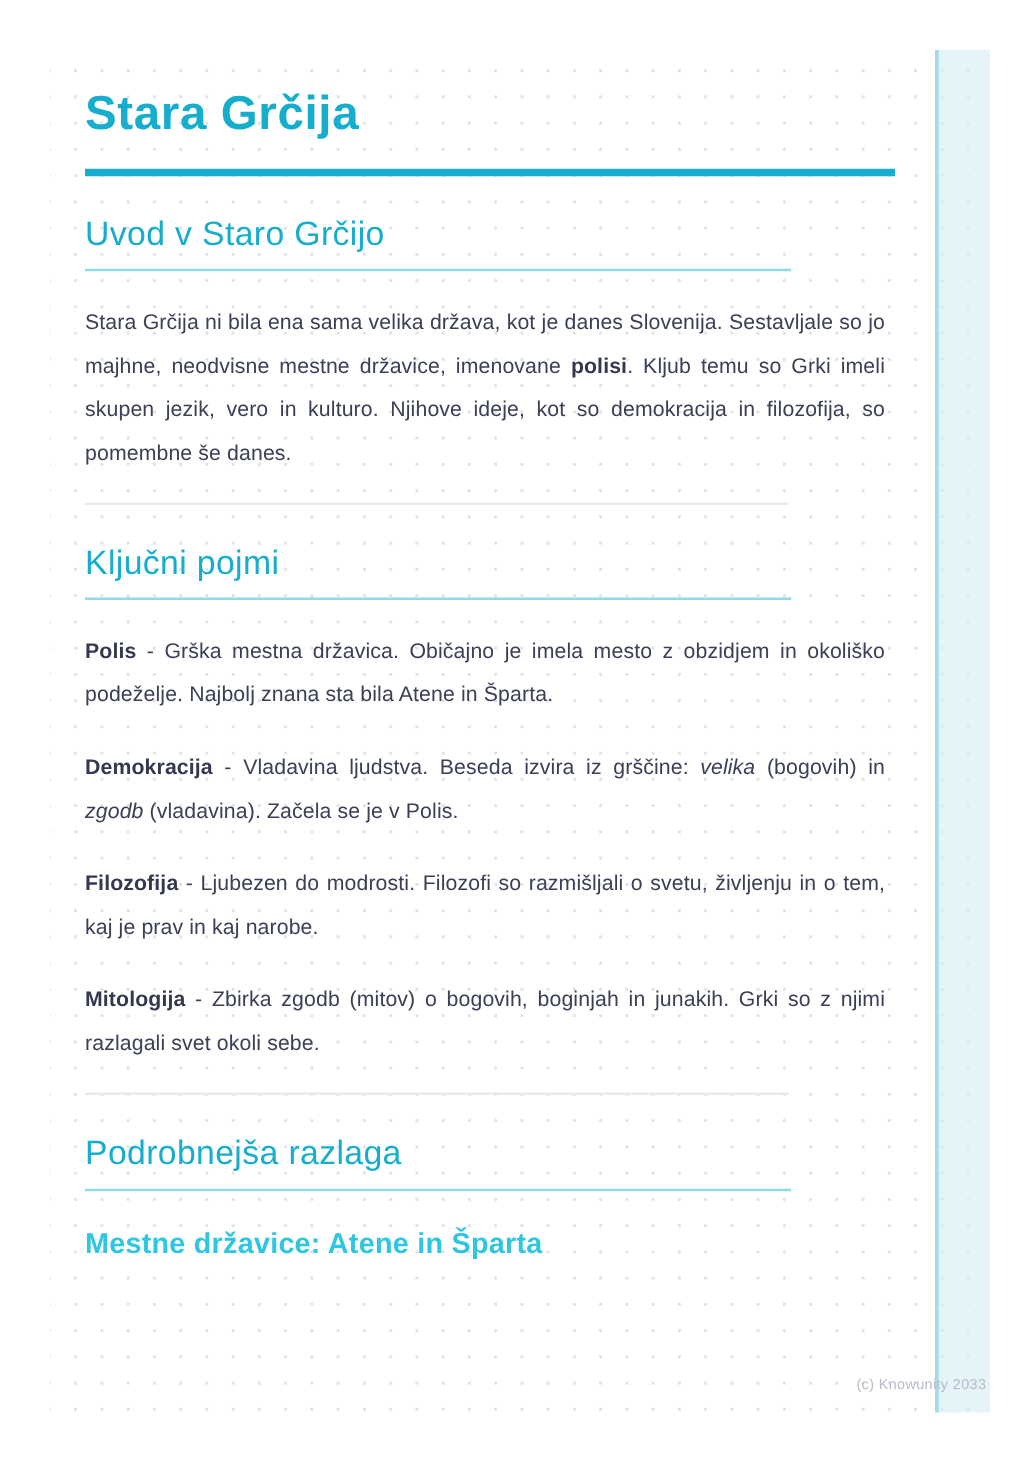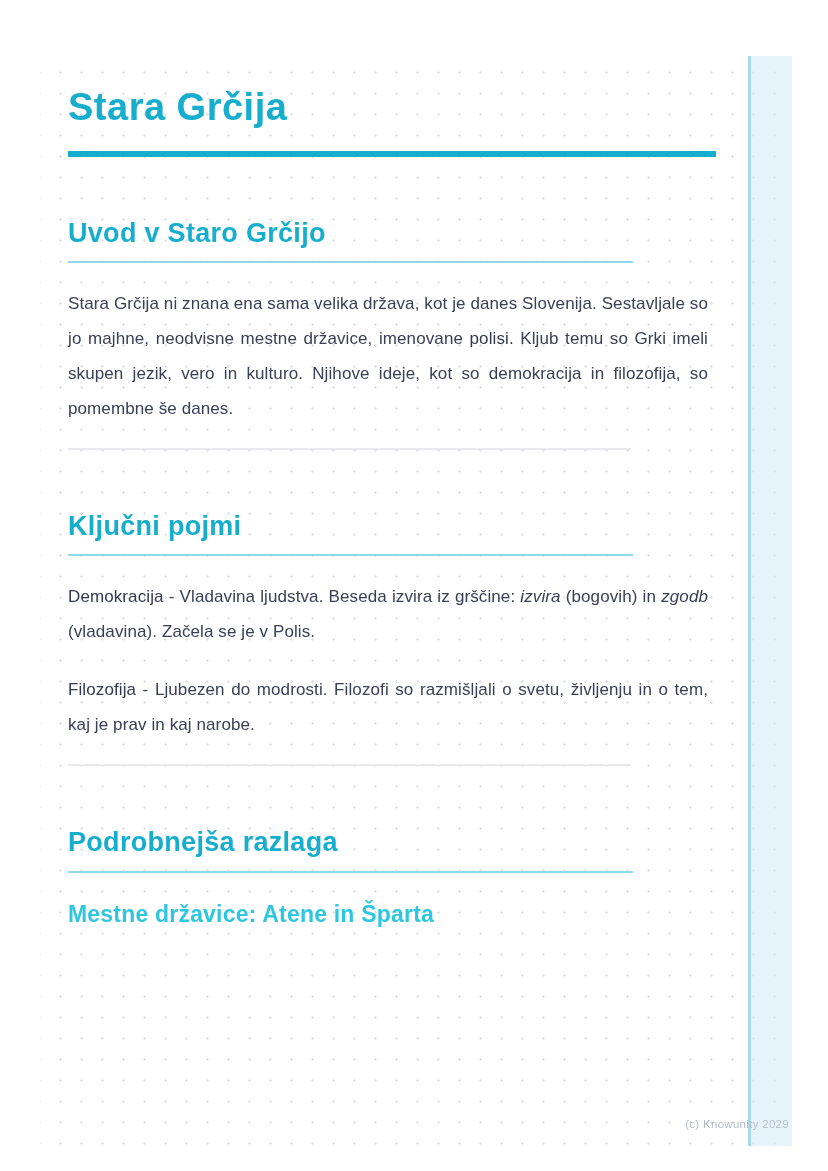--- a/index.html
+++ b/index.html
@@ -5,21 +5,21 @@
   * { margin: 0; padding: 0; box-sizing: border-box; }
   html, body { background: #ffffff; }
   body {
     width: 828px; height: 1171px;
     font-family: "Liberation Sans", "DejaVu Sans", sans-serif;
     position: relative;
     overflow: hidden;
   }
   .sheet {
     position: absolute;
-    left: 40px; top: 56px;
+    left: 40px; top: 40px;
     width: 752px; height: 1090px;
     background-color: #ffffff;
     background-image: radial-gradient(circle, #e1e2e8 1.1px, transparent 1.1px);
     background-size: 21px 21px;
     background-position: 10px 6px;
   }
   .margin-band {
     position: absolute;
     top: 0; right: 0; bottom: 0;
     width: 44px;
@@ -37,24 +37,24 @@
     color: #17aecd;
     line-height: 1.15;
   }
   .title-rule {
     width: 648px; height: 6px;
     background: #17aecd;
     margin-top: 21px;
   }
   h2.section-heading {
     font-size: 27px;
-    font-weight: 700;
+    font-weight: 400;
     letter-spacing: 0.3px;
     color: #17aecd;
-    margin-top: 60px;
+    margin-top: 30px;
     line-height: 1.2;
   }
   .heading-underline {
     width: 565px; height: 2px;
     background: #8fd9e9;
     margin-top: 12px;
   }
   h3.sub-heading {
     font-size: 23px;
     font-weight: 800;
@@ -65,21 +65,21 @@
   }
   p.body-text {
     width: 640px;
     margin-top: 23px;
     font-size: 17px;
     line-height: 35px;
     color: #3b4056;
     text-align: justify;
     letter-spacing: 0.1px;
   }
-  p.body-text b { font-weight: 400; color: #343950; }
+  p.body-text b { font-weight: 700; color: #343950; }
   p.body-text i { font-style: italic; }
   .divider {
     width: 563px; height: 2px;
     background: #eaeaee;
     margin-top: 22px;
   }
   .term-item { margin-top: 33px; }
   .term-item:first-of-type { margin-top: 24px; }
   .footer-note {
     position: absolute;
@@ -97,38 +97,40 @@
   <div class="margin-band"></div>
 
   <div class="content">
 
     <h1 class="doc-title">Stara Grčija</h1>
     <div class="title-rule"></div>
 
     <h2 class="section-heading">Uvod v Staro Grčijo</h2>
     <div class="heading-underline"></div>
 
-    <p class="body-text"><span>Stara Grčija ni znana ena sama velika država, kot je danes Slovenija. Sestavljale so jo majhne, neodvisne mestne državice, imenovane </span><b>polisi</b><span>. Kljub temu so Grki imeli skupen jezik, vero in kulturo. Njihove ideje, kot so demokracija in filozofija, so pomembne še danes.</span></p>
+    <p class="body-text"><span>Stara Grčija ni bila ena sama velika država, kot je danes Slovenija. Sestavljale so jo majhne, neodvisne mestne državice, imenovane </span><b>polisi</b><span>. Kljub temu so Grki imeli skupen jezik, vero in kulturo. Njihove ideje, kot so demokracija in filozofija, so pomembne še danes.</span></p>
 
     <div class="divider"></div>
 
     <h2 class="section-heading">Ključni pojmi</h2>
     <div class="heading-underline"></div>
 
+    <p class="body-text term-item"><b>Polis</b><span> - </span><span>Grška mestna državica. Običajno je imela mesto z obzidjem in okoliško podeželje. Najbolj znana sta bila Atene in Šparta.</span></p>
 
 
 
-    <p class="body-text term-item"><b>Demokracija</b><span> - </span><span>Vladavina ljudstva. Beseda izvira iz grščine: </span><i>izvira</i><span> (bogovih) in </span><i>zgodb</i><span> (vladavina). Začela se je v Polis.</span></p>
+    <p class="body-text term-item"><b>Demokracija</b><span> - </span><span>Vladavina ljudstva. Beseda izvira iz grščine: </span><i>velika</i><span> (bogovih) in </span><i>zgodb</i><span> (vladavina). Začela se je v Polis.</span></p>
 
     <p class="body-text term-item"><b>Filozofija</b><span> - </span><span>Ljubezen do modrosti. Filozofi so razmišljali o svetu, življenju in o tem, kaj je prav in kaj narobe.</span></p>
 
+    <p class="body-text term-item"><b>Mitologija</b><span> - </span><span>Zbirka zgodb (mitov) o bogovih, boginjah in junakih. Grki so z njimi razlagali svet okoli sebe.</span></p>
 
     <div class="divider"></div>
 
     <h2 class="section-heading">Podrobnejša razlaga</h2>
     <div class="heading-underline"></div>
 
     <h3 class="sub-heading">Mestne državice: Atene in Šparta</h3>
 
   </div>
 
-  <div class="footer-note">(c) Knowunity 2029</div>
+  <div class="footer-note">(c) Knowunity 2033</div>
 </div>
 
 </body></html>

